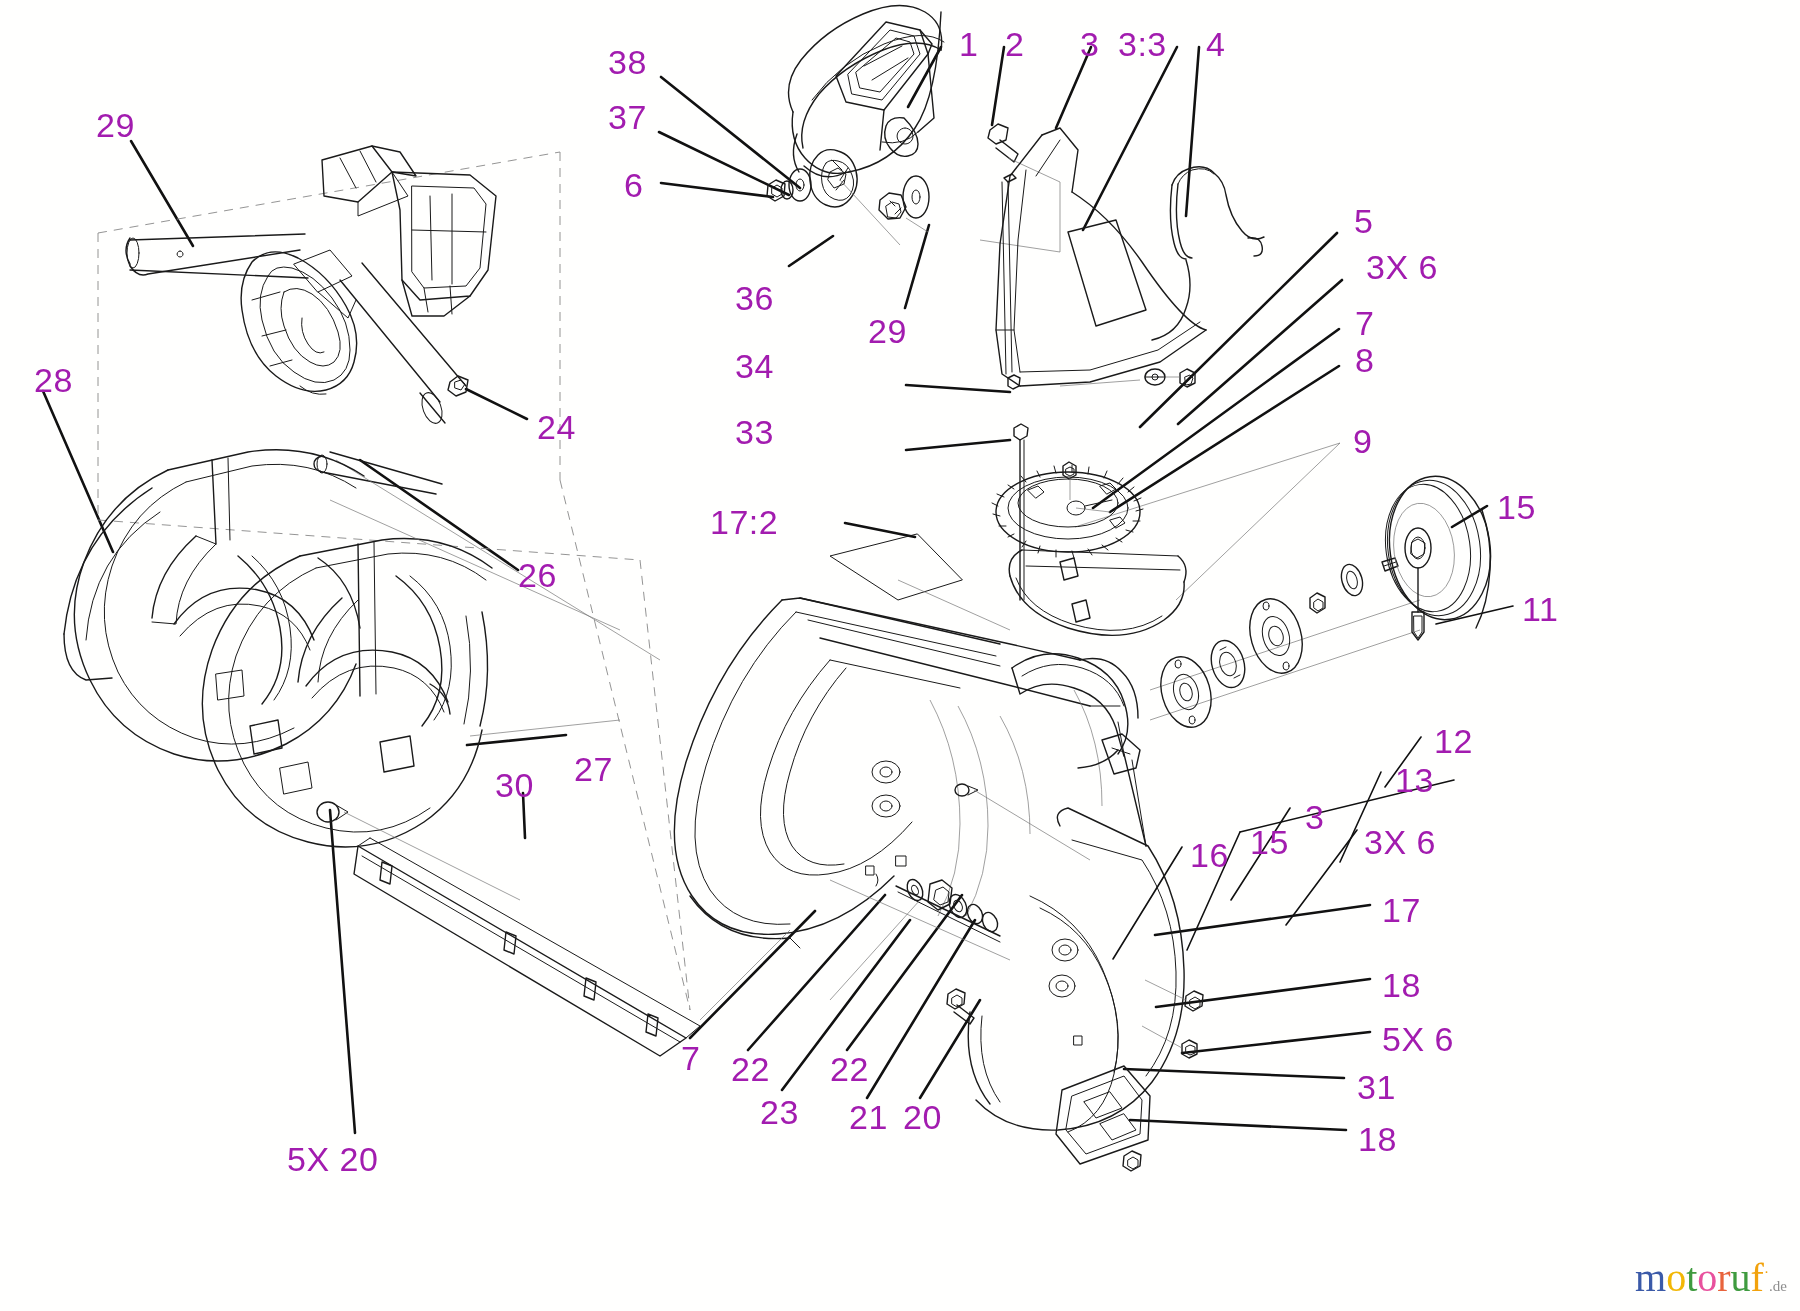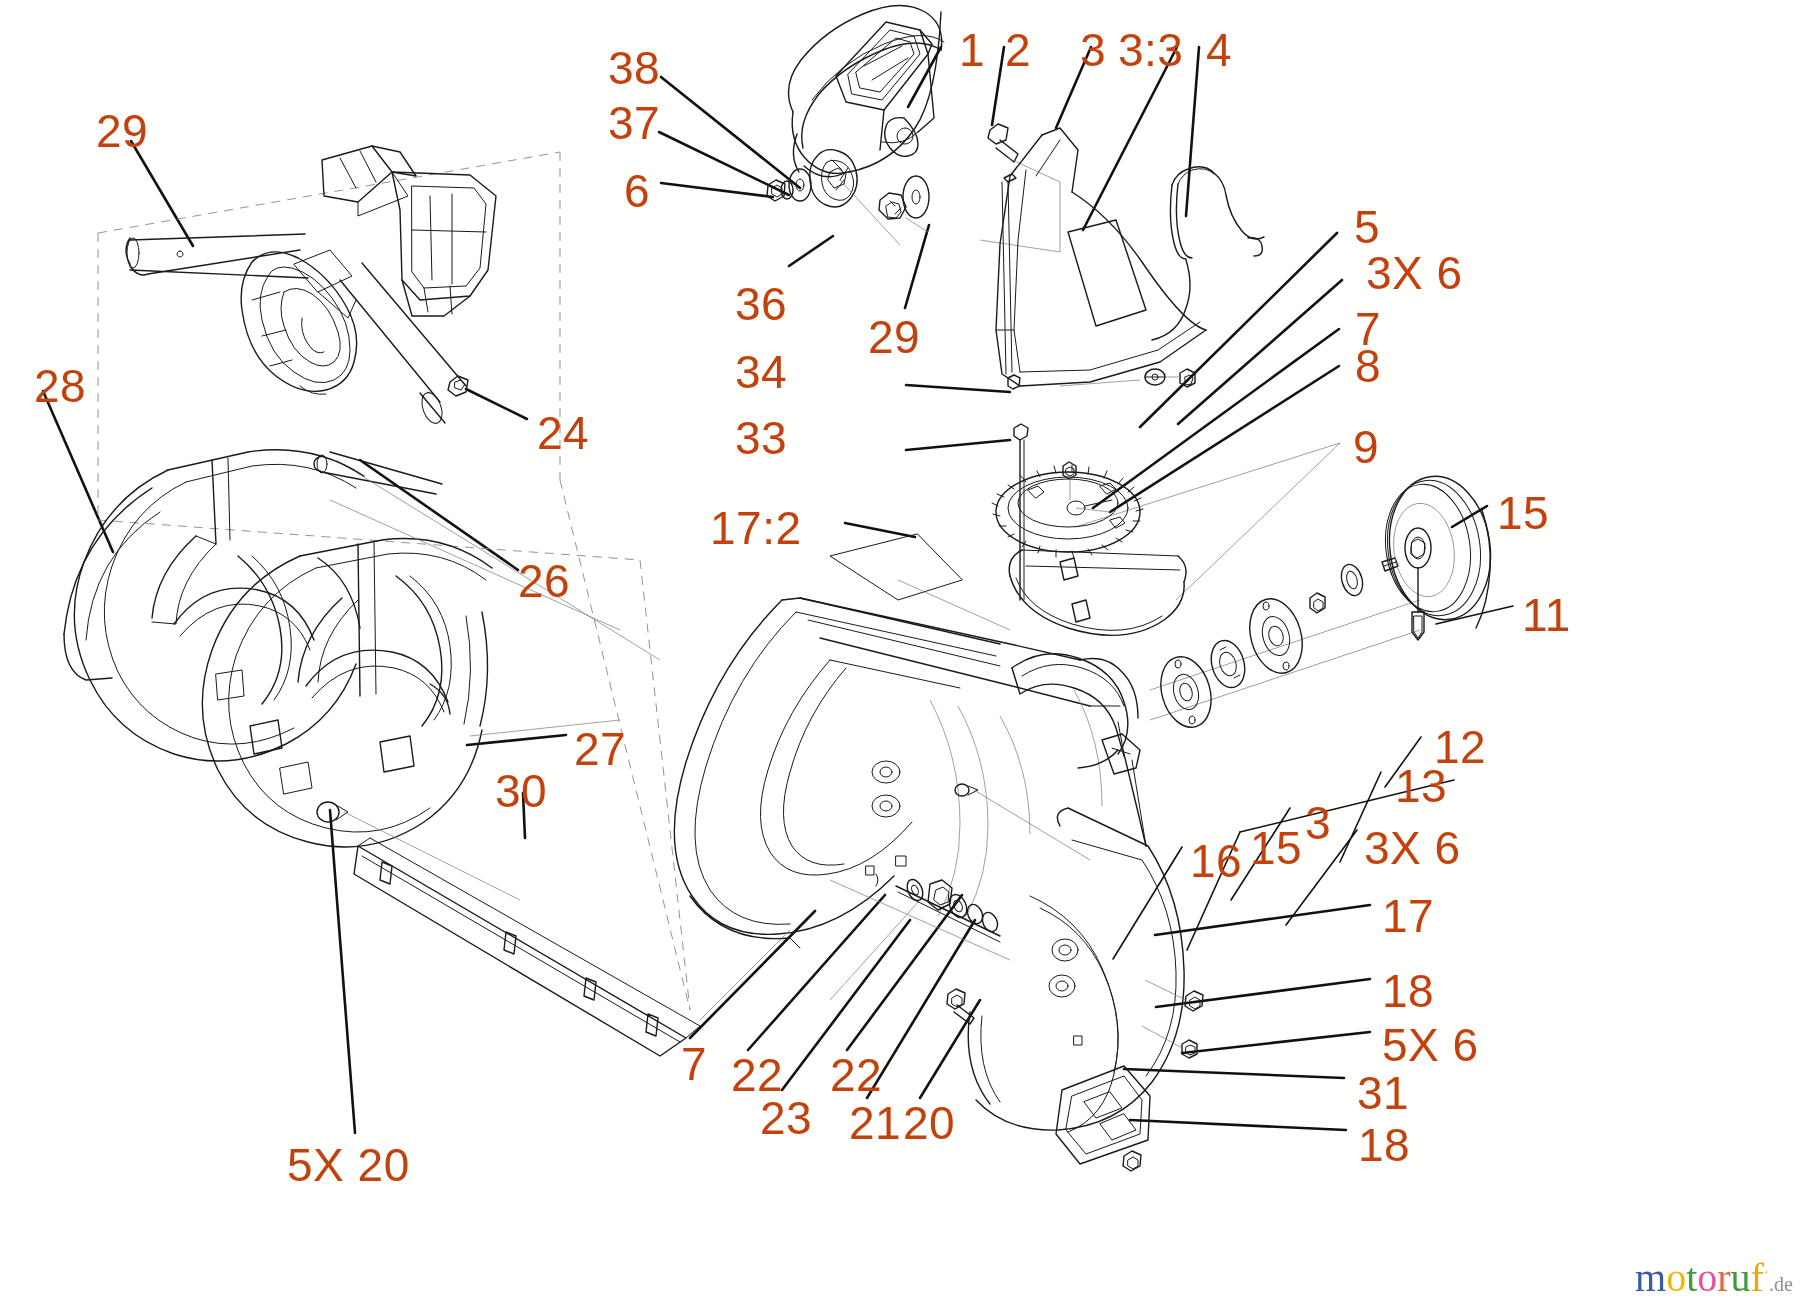--- a/index.html
+++ b/index.html
@@ -1,23 +1,23 @@
 <!DOCTYPE html>
 <html><head>
 <meta charset="utf-8">
 <title>Parts Diagram</title>
 <style>
   html,body{margin:0;padding:0;background:#fff;}
   body{font-family:"Liberation Sans", sans-serif;}
   #stage{position:relative;width:1800px;height:1311px;background:#fffffe;overflow:hidden;}
   #art{position:absolute;left:0;top:0;width:1800px;height:1311px;}
-  .callout{position:absolute;font-family:"Liberation Sans", sans-serif;font-size:46px;font-weight:400;color:#c2410c;line-height:1;white-space:nowrap;letter-spacing:0.5px;}
+  .callout{position:absolute;font-family:"Liberation Sans", sans-serif;font-size:34px;font-weight:400;color:#a21caf;line-height:1;white-space:nowrap;letter-spacing:0.5px;}
   #wm{position:absolute;left:1635px;top:1258px;font-family:"Liberation Serif", serif;font-size:40px;line-height:1;white-space:nowrap;}
   #wm .l{display:inline-block;}
-  #wm .de{font-size:20px;color:#8e8e8e;vertical-align:baseline;}
+  #wm .de{font-size:15px;color:#8e8e8e;vertical-align:baseline;}
   .dot{font-size:15px;vertical-align:super;}
 </style>
 </head>
 <body>
 
 <div id="stage">
 
   <svg id="art" viewBox="0 0 1800 1311" xmlns="http://www.w3.org/2000/svg">
     <defs>
       <style>
@@ -484,21 +484,21 @@
       <div class="callout" style="left: 1497px; top: 490px;">15</div>
       <div class="callout" style="left: 1522px; top: 592px;">11</div>
       <div class="callout" style="left: 735px; top: 281px;">36</div>
       <div class="callout" style="left: 868px; top: 314px;">29</div>
       <div class="callout" style="left: 735px; top: 349px;">34</div>
       <div class="callout" style="left: 735px; top: 415px;">33</div>
       <div class="callout" style="left: 710px; top: 505px;">17:2</div>
       <div class="callout" style="left: 34px; top: 363px;">28</div>
       <div class="callout" style="left: 537px; top: 410px;">24</div>
       <div class="callout" style="left: 518px; top: 558px;">26</div>
-      <div class="callout" style="left: 574px; top: 726px; text-align: right;">27</div>
+      <div class="callout" style="left: 574px; top: 752px; text-align: right;">27</div>
       <div class="callout" style="left: 495px; top: 768px;">30</div>
       <div class="callout" style="left: 1434px; top: 724px;">12</div>
       <div class="callout" style="left: 1395px; top: 763px;">13</div>
       <div class="callout" style="left: 1305px; top: 800px;">3</div>
       <div class="callout" style="left: 1364px; top: 825px;">3X 6</div>
       <div class="callout" style="left: 1250px; top: 825px;">15</div>
       <div class="callout" style="left: 1190px; top: 838px;">16</div>
       <div class="callout" style="left: 1382px; top: 893px;">17</div>
       <div class="callout" style="left: 1382px; top: 968px;">18</div>
       <div class="callout" style="left: 1382px; top: 1022px;">5X 6</div>

